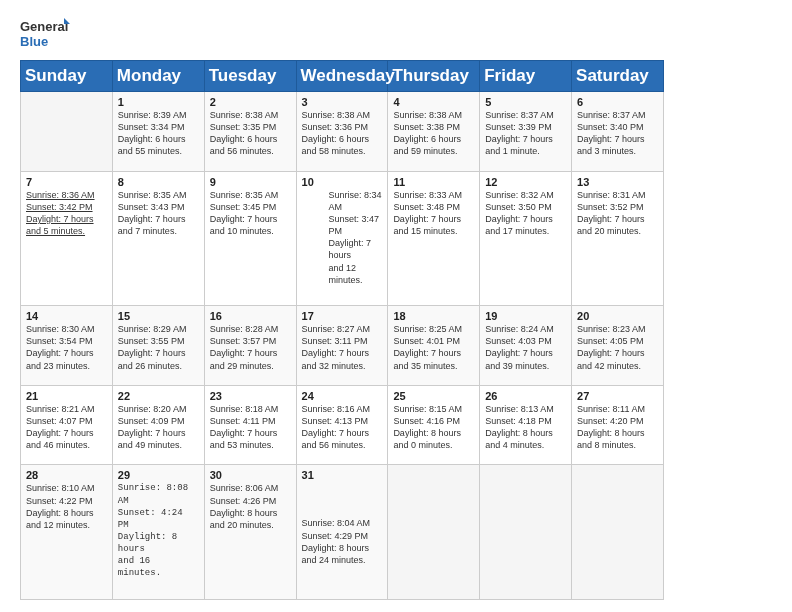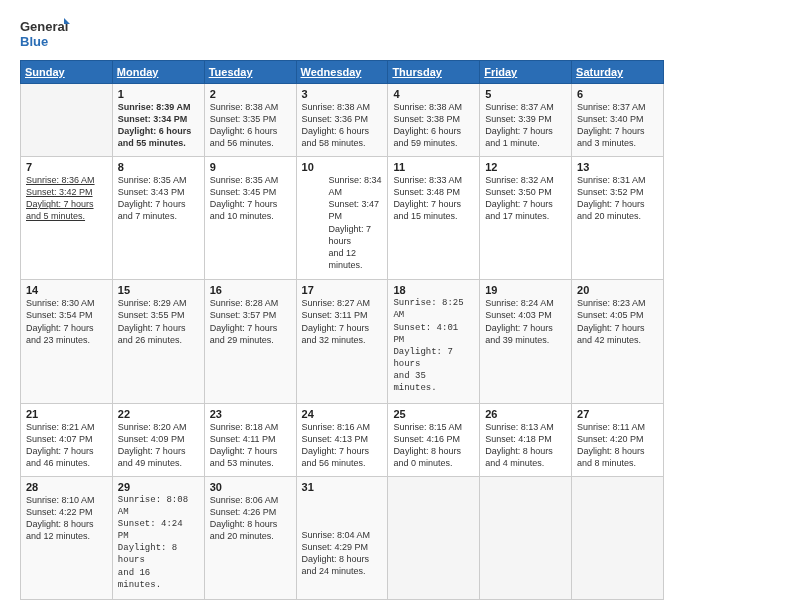--- a/index.html
+++ b/index.html
@@ -44,26 +44,25 @@
     .calendar {
       flex: 1;
       border: 1px solid #ccc;
       border-collapse: collapse;
       width: 100%;
       table-layout: fixed;
     }
     .calendar th {
       background-color: #2a6db5;
       color: #fff;
-      font-size: 11px;
+      font-size: 17px;
       font-weight: bold;
       padding: 5px 4px;
       text-align: left;
       border: 1px solid #1e5a9a;
-      text-decoration: underline;
     }
     .calendar td {
       border: 1px solid #ccc;
       vertical-align: top;
       padding: 4px 5px;
       font-size: 9.5px;
       color: #333;
       background: #fff;
     }
     .calendar tr:nth-child(odd) td {
@@ -116,21 +115,21 @@
           <th>Thursday</th>
           <th>Friday</th>
           <th>Saturday</th>
         </tr>
     </thead>
     <tbody id="calendar-body">
     <tr>
           <td class="empty-cell"></td>
           <td>
             <span class="day-num">1</span>
-            <div class="day-info" style="white-space: pre-line; font-weight: bold;">Sunrise: 8:39 AM
+            <div class="day-info" style="white-space: pre-line;">Sunrise: 8:39 AM
 Sunset: 3:34 PM
 Daylight: 6 hours
 and 55 minutes.</div>
           </td>
           <td>
             <span class="day-num">2</span>
             <div class="day-info" style="white-space: pre-line;">Sunrise: 8:38 AM
 Sunset: 3:35 PM
 Daylight: 6 hours
 and 56 minutes.</div>
@@ -239,21 +238,21 @@
           </td>
           <td>
             <span class="day-num">17</span>
             <div class="day-info" style="white-space: pre-line;">Sunrise: 8:27 AM
 Sunset: 3:11 PM
 Daylight: 7 hours
 and 32 minutes.</div>
           </td>
           <td>
             <span class="day-num">18</span>
-            <div class="day-info" style="white-space: pre-line; font-family: Liberation Mono, monospace;">Sunrise: 8:25 AM
+            <div class="day-info" style="white-space: pre-line;">Sunrise: 8:25 AM
 Sunset: 4:01 PM
 Daylight: 7 hours
 and 35 minutes.</div>
           </td>
           <td>
             <span class="day-num">19</span>
             <div class="day-info" style="white-space: pre-line;">Sunrise: 8:24 AM
 Sunset: 4:03 PM
 Daylight: 7 hours
 and 39 minutes.</div>

